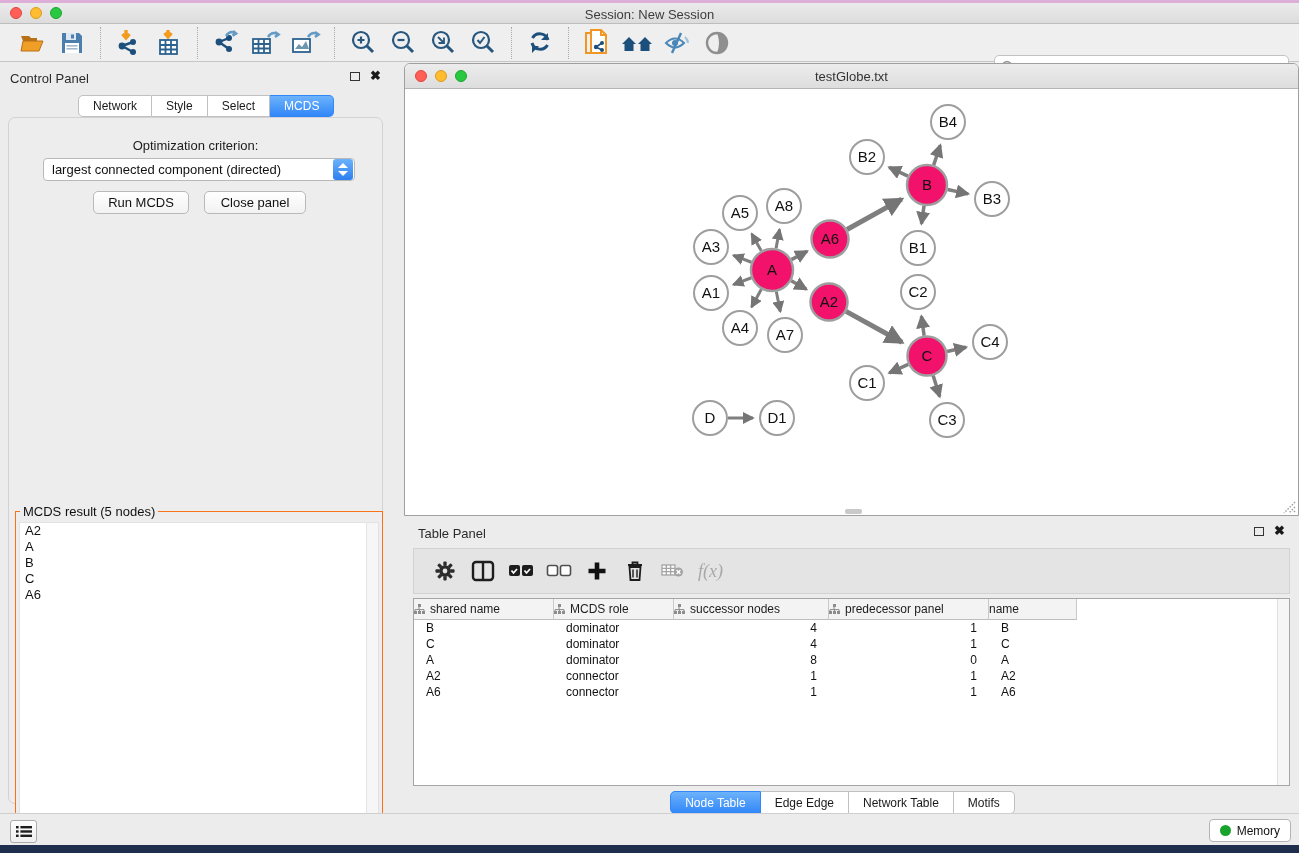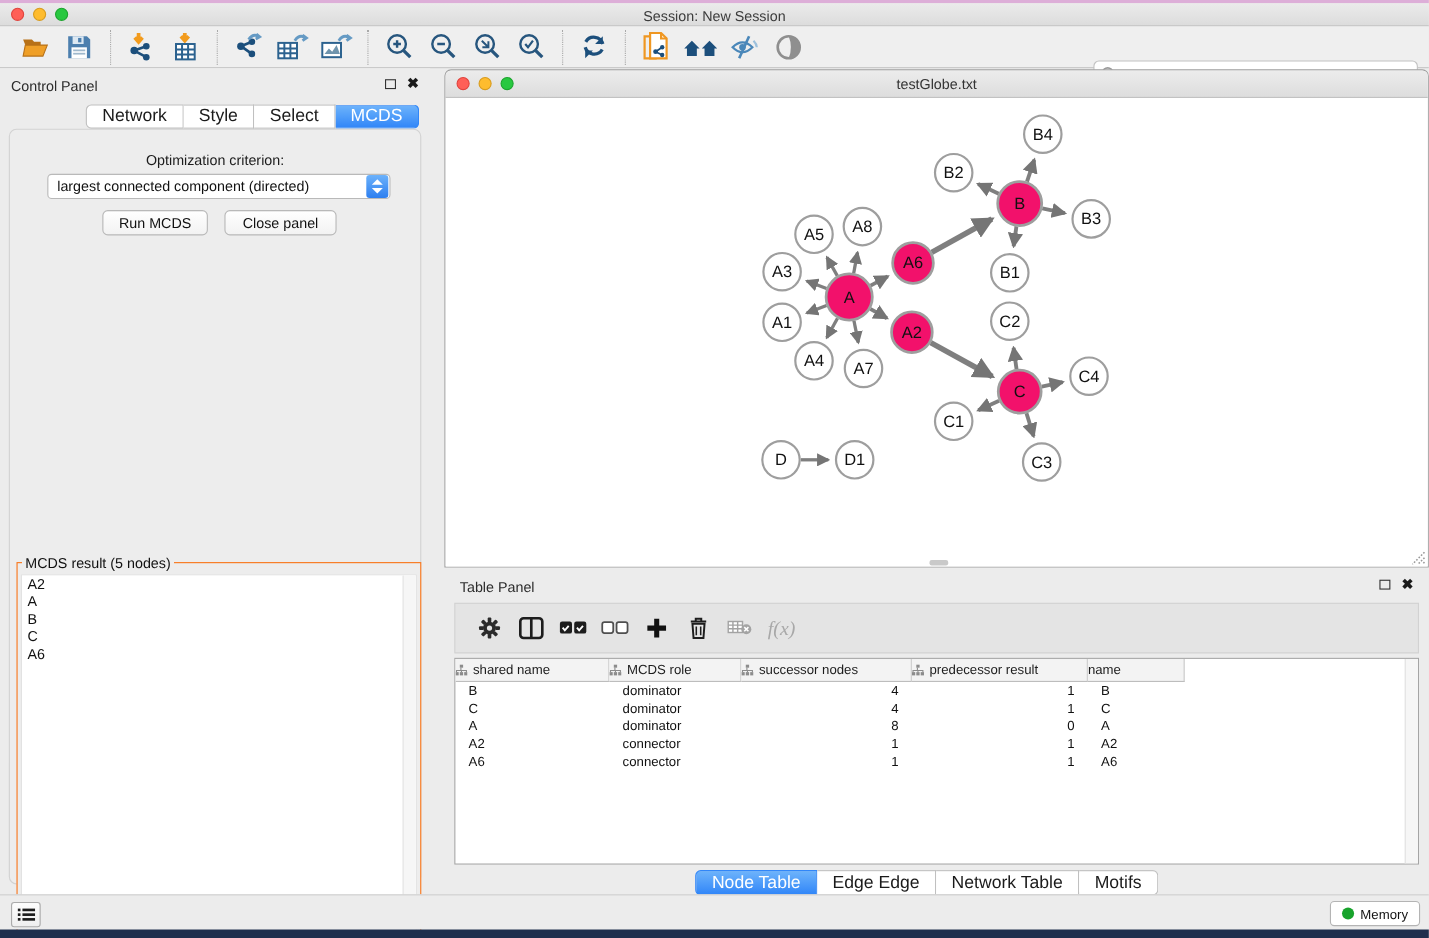--- a/index.html
+++ b/index.html
@@ -22,21 +22,21 @@
   #search-input { width:295px; height:23px; border:1px solid #c2c2c2; border-radius:5px; background:#fff; font-size:12px; padding:0 6px 0 24px; outline:none; }
   #search-icon-svg { position:absolute; left:7px; top:5px; }
 
   
   #control-panel { left:0; top:62px; width:391px; height:751px; background:#ececec; }
   #cp-title { position:absolute; left:10px; top:9px; font-size:13px; color:#2c2c2c; }
   .panel-icons { position:absolute; right:10px; top:9px; display:flex; gap:10px; align-items:center; }
   .float-box { width:10px; height:9px; border:1.5px solid #333; display:inline-block; }
   .close-x { font-size:13px; font-weight:bold; color:#1a1a1a; line-height:10px; }
   #cp-tabs { position:absolute; left:78px; top:33px; display:flex; }
-  .seg-tab { height:22px; padding:0 14px; font-size:16px; display:flex; align-items:center; justify-content:center; background:#fff; border:1px solid #c0c0c0; border-left:none; color:#1a1a1a; }
+  .seg-tab { height:22px; padding:0 14px; font-size:12px; display:flex; align-items:center; justify-content:center; background:#fff; border:1px solid #c0c0c0; border-left:none; color:#1a1a1a; }
   .seg-tab:first-child { border-left:1px solid #c0c0c0; border-radius:5px 0 0 5px; }
   .seg-tab:last-child { border-radius:0 5px 5px 0; }
   .seg-tab.active { background:linear-gradient(#6db3fb,#3186f8); border-color:#3186f8; color:#fff; }
   #cp-content { position:absolute; left:8px; top:55px; width:375px; height:687px; background:#ededed; border:1px solid #d2d2d2; border-radius:7px; }
   #opt-label { position:absolute; width:100%; text-align:center; top:20px; font-size:13px; color:#1c1c1c; }
   #criterion-select { position:absolute; left:34px; top:40px; width:312px; height:23px; background:#fff; border:1px solid #b9b9b9; border-radius:4px; display:flex; align-items:center; }
   #criterion-select .val { flex:1; font-size:13px; padding-left:8px; color:#111; white-space:nowrap; overflow:hidden; }
   .stepper { width:20px; height:21px; border-radius:3px; background:linear-gradient(#6cb2fb,#2d7ff0); margin-right:1px; position:relative; }
   .stepper i { position:absolute; left:5px; width:0; height:0; border-left:5px solid transparent; border-right:5px solid transparent; }
   .stepper i.up { top:4px; border-bottom:5px solid #fff; }
@@ -472,21 +472,21 @@
         <div class="th" style="width: 160px;">
           <svg width="11" height="11" viewBox="0 0 11 11">
             <g fill="#8c8c8c">
               <rect x="4" y="0" width="3" height="3"></rect>
               <rect x="0" y="7" width="3" height="3"></rect>
               <rect x="4" y="7" width="3" height="3"></rect>
               <rect x="8" y="7" width="3" height="3"></rect>
               <path d="M5 3 v2 M1 7 v-1.4 h9 V7 M5.5 5 v2" stroke="#8c8c8c" stroke-width="1" fill="none"></path>
             </g>
           </svg>
-          <span>predecessor result</span>
+          <span>predecessor panel</span>
         </div>
         <div class="th" style="width: 88px;">
           <span>name</span>
         </div>
       </div>
     <div id="table-body">
         <div class="tr">
           <div class="td" style="width: 140px; text-align: left;">B</div>
           <div class="td" style="width: 120px; text-align: left;">dominator</div>
           <div class="td" style="width: 155px; text-align: right;">4</div>

